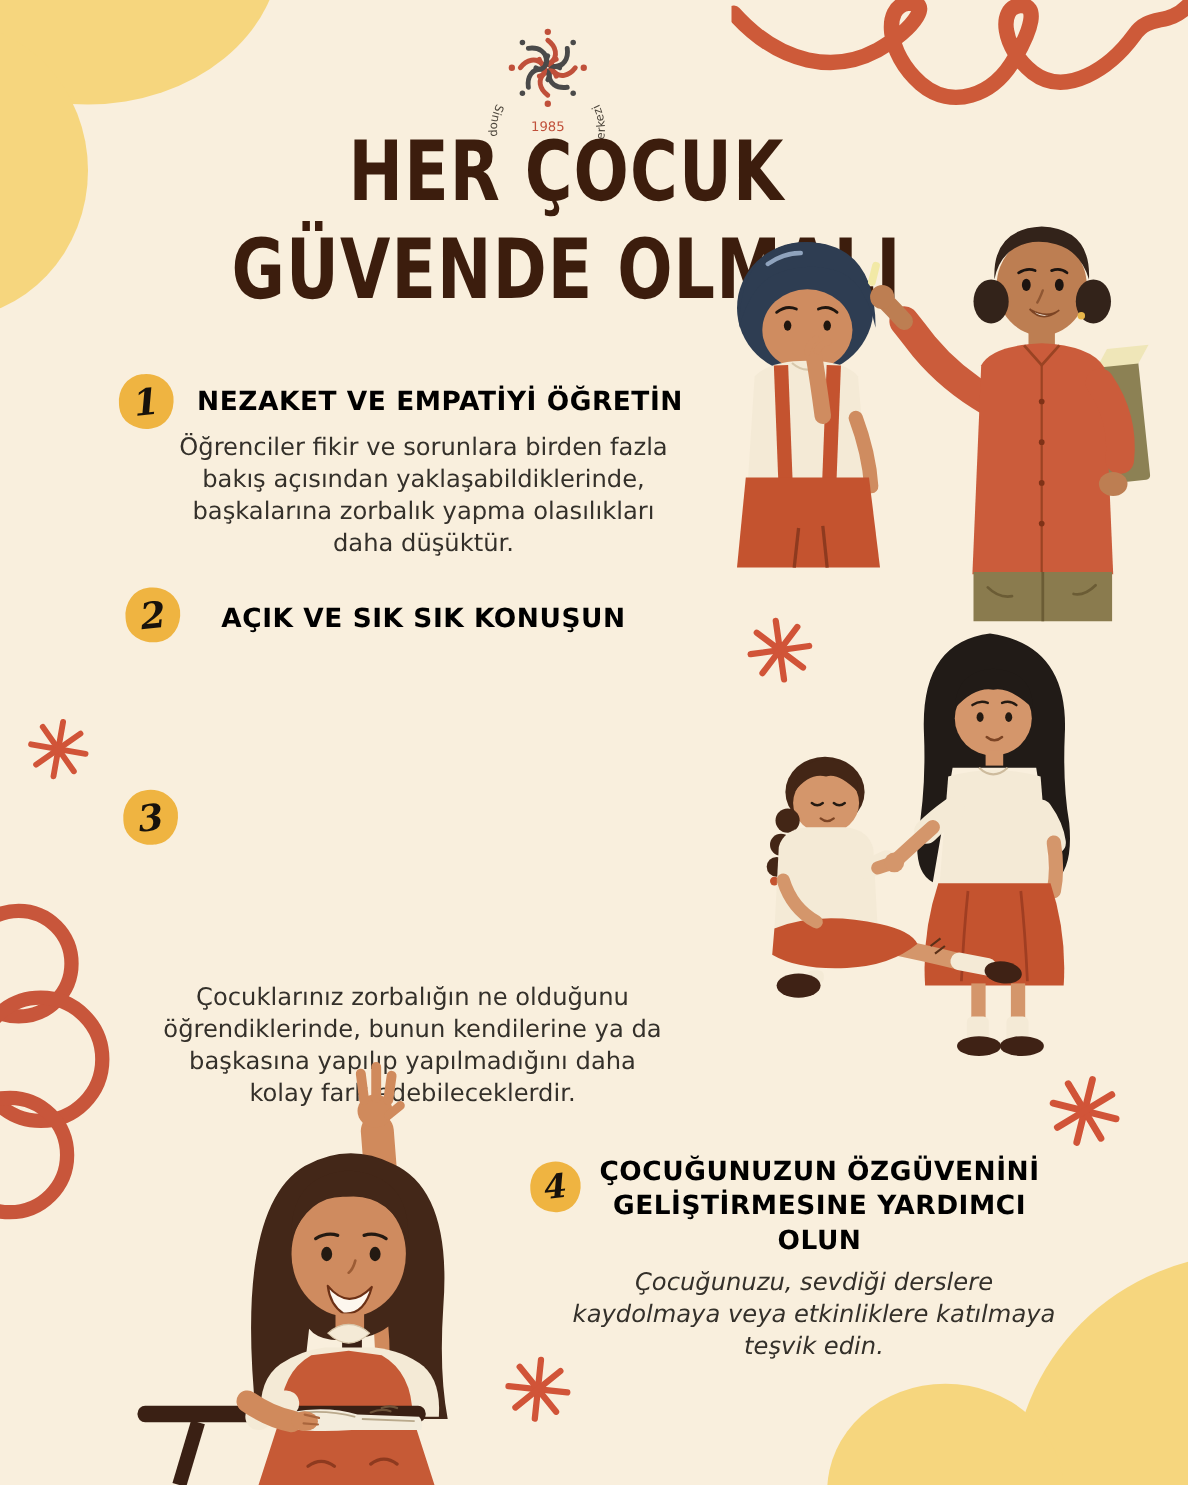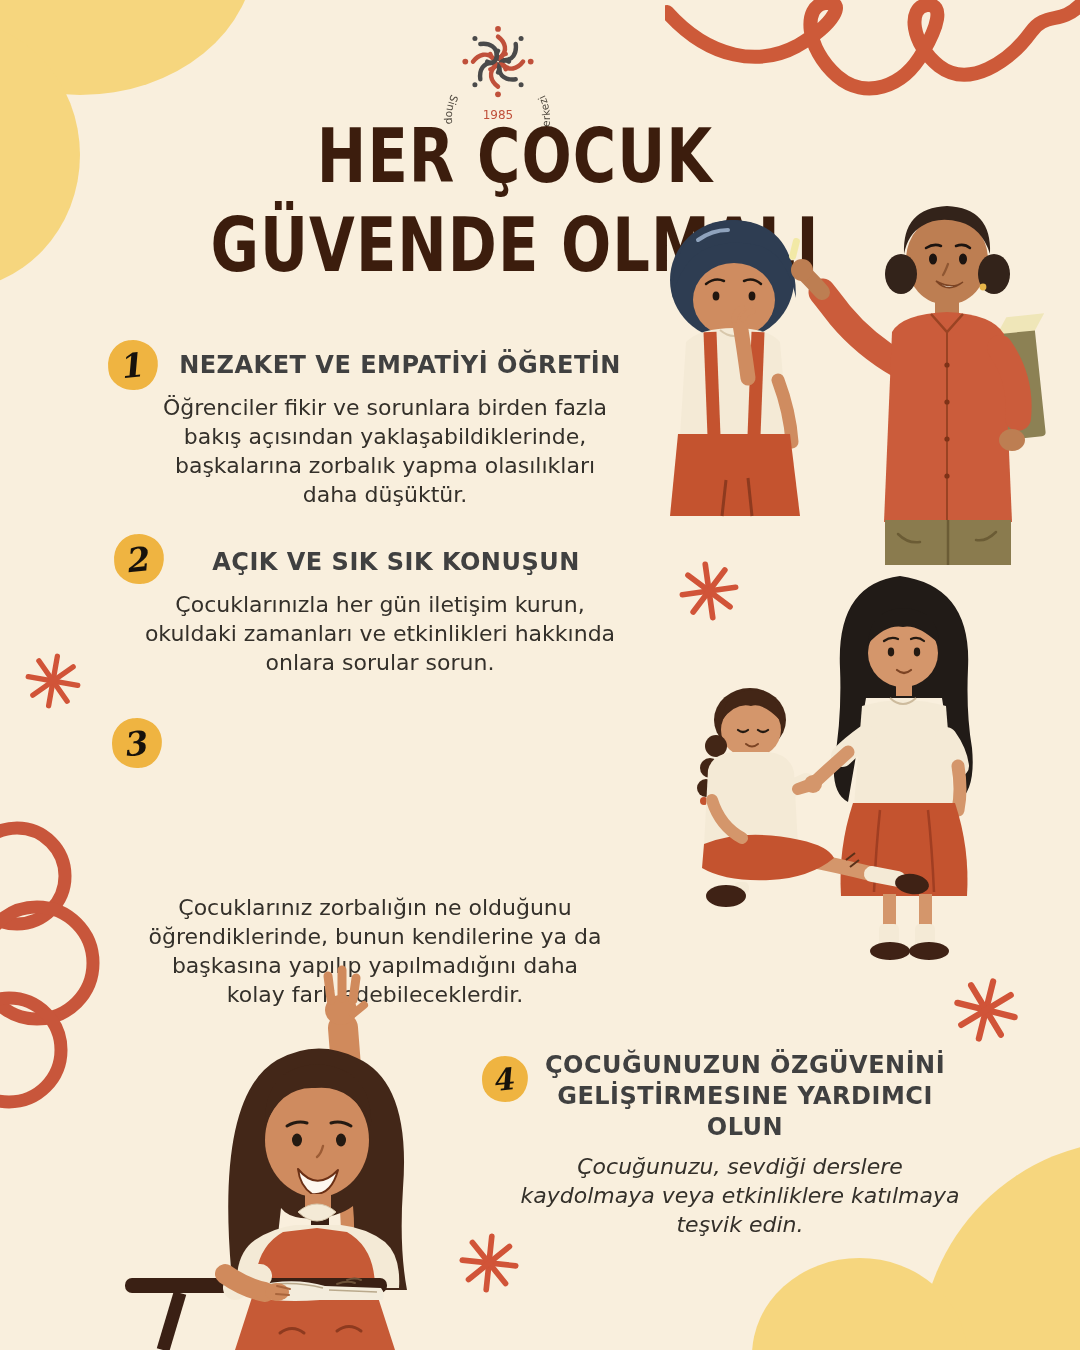--- a/index.html
+++ b/index.html
@@ -15,21 +15,21 @@
     letter-spacing:1px;transform:scale(1.02,1.3);transform-origin:50% 0;
   }
   .badge{
     position:absolute;width:50px;height:50px;background:#efb441;
     border-radius:48% 52% 47% 53%/52% 48% 55% 45%;
     display:flex;align-items:center;justify-content:center;
     font-family:"DejaVu Serif", serif;font-style:italic;font-weight:bold;
     font-size:33px;color:#17120c;transform:rotate(-6deg);
   }
   .heading{
-    position:absolute;text-align:center;font-weight:bold;color:#404040;
+    position:absolute;text-align:center;font-weight:bold;color:#000000;
     font-size:24px;line-height:1.45;letter-spacing:0.5px;
   }
   .heading.tight{line-height:1.3;}
   .body-text{
     position:absolute;text-align:center;color:#34302a;
     font-size:22px;line-height:1.32;
   }
   .logo{position:absolute;left:418px;top:2px;width:160px;height:125px;}
   svg{display:block;}
 </style>
@@ -124,22 +124,21 @@
   <div class="title">
     <div>HER ÇOCUK</div>
     <div>GÜVENDE OLMALI</div>
   </div>
 
   <div class="badge" style="left:108px;top:340px;">1</div>
   <div class="heading tight" style="left:145px;top:350px;width:510px;">NEZAKET VE EMPATİYİ ÖĞRETİN</div>
   <div class="body-text" style="left:150px;top:393px;width:470px;">Öğrenciler fikir ve sorunlara birden fazla bakış açısından yaklaşabildiklerinde, başkalarına zorbalık yapma olasılıkları daha düşüktür.</div>
 
   <div class="badge" style="left:114px;top:534px;">2</div>
-  <div class="heading tight" style="left:141px;top:547px;width:510px;">AÇIK VE SIK SIK KONUŞUN</div>
-  <div class="body-text" style="left:130px;top:590px;width:500px;">Çocuklarınızla her gün iletişim kurun, okuldaki zamanları ve etkinlikleri hakkında onlara sorular sorun.</div>
+  <div class="heading tight" style="left:130px;top:547px;width:510px;">AÇIK VE SIK SIK KONUŞUN</div>
 
   <div class="badge" style="left:112px;top:718px;">3</div>
   <div class="body-text" style="left:141px;top:893px;width:468px;">Çocuklarınız zorbalığın ne olduğunu öğrendiklerinde, bunun kendilerine ya da başkasına yapılıp yapılmadığını daha kolay fark edebileceklerdir.</div>
 
   <div class="badge" style="left:482px;top:1056px;width:46px;height:46px;font-size:30px;">4</div>
   <div class="heading tight" style="left:525px;top:1050px;width:440px;">ÇOCUĞUNUZUN ÖZGÜVENİNİ GELİŞTİRMESINE YARDIMCI OLUN</div>
   <div class="body-text" style="left:520px;top:1152px;width:440px;font-style:italic;">Çocuğunuzu, sevdiği derslere kaydolmaya veya etkinliklere katılmaya teşvik edin.</div>
 
   <svg class="abs" style="left:650px;top:180px;" width="430" height="385" viewBox="0 0 430 385">
     <g>

